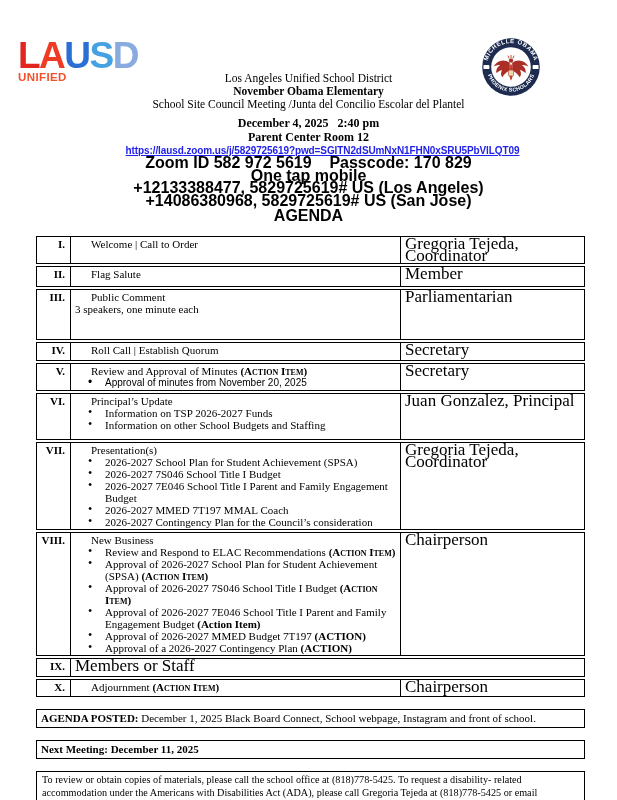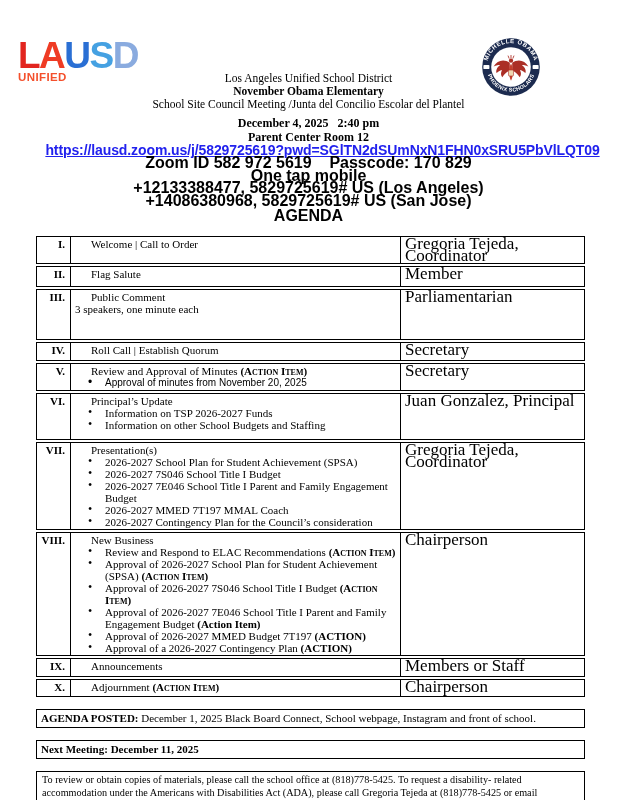--- a/index.html
+++ b/index.html
@@ -14,21 +14,21 @@
   
   .seal{position:absolute;left:481px;top:37px;width:60px;height:60px;}
   .seal text{font-family:"Liberation Sans",sans-serif;font-weight:bold;}
   
   .head-center{padding-top:72px;text-align:center;}
   .t1{font-size:11.5px;line-height:13px;}
   .t2{font-size:11.5px;line-height:13px;font-weight:bold;}
   .t3{font-size:12px;line-height:13.5px;font-weight:bold;white-space:pre;}
   .t3.first{margin-top:6px;}
   .zlink{display:block;font-family:"Liberation Sans",sans-serif;font-weight:bold;
-         font-size:14px;line-height:13px;color:#2121ee;text-decoration:underline;
+         font-size:10px;line-height:13px;color:#2121ee;text-decoration:underline;
          letter-spacing:-0.1px;margin-left:28px;}
   .t4{font-family:"Liberation Sans",sans-serif;font-weight:bold;font-size:16px;
       line-height:12.5px;white-space:pre;}
   .agenda-h{font-family:"Liberation Sans",sans-serif;font-weight:bold;font-size:16px;
             line-height:18px;}
   
   .tbl{margin:11px 32px 0 36px;}
   .trow{display:flex;align-items:stretch;border:1px solid #000;margin-bottom:2px;
         box-sizing:border-box;background:#fff;}
   .c-num{flex:none;width:34px;border-right:1px solid #000;box-sizing:border-box;
@@ -166,23 +166,20 @@
           <div class="bullet"><span>Approval of 2026-2027 School Plan for Student Achievement (SPSA) </span><span class="sc">(Action Item)</span></div>
           <div class="bullet"><span>Approval of 2026-2027 7S046 School Title I Budget </span><span class="sc">(Action Item)</span></div>
           <div class="bullet"><span>Approval of 2026-2027 7E046 School Title I Parent and Family Engagement Budget </span><span class="b">(Action Item)</span></div>
           <div class="bullet"><span>Approval of 2026-2027 MMED Budget 7T197 </span><span class="b">(ACTION)</span></div>
           <div class="bullet"><span>Approval of a 2026-2027 Contingency Plan </span><span class="b">(ACTION)</span></div>
         </div>
         <div class="c-resp">Chairperson</div>
       </div>
       <div class="trow mh-IX">
         <div class="c-num">IX.</div>
-        <div class="c-item">
-          <div><span class="title">Announcements</span></div>
-        </div>
         <div class="c-resp">Members or Staff</div>
       </div>
       <div class="trow mh-X">
         <div class="c-num">X.</div>
         <div class="c-item">
           <div><span class="title">Adjournment </span><span class="sc">(Action Item)</span></div>
         </div>
         <div class="c-resp">Chairperson</div>
       </div>
     </div>

